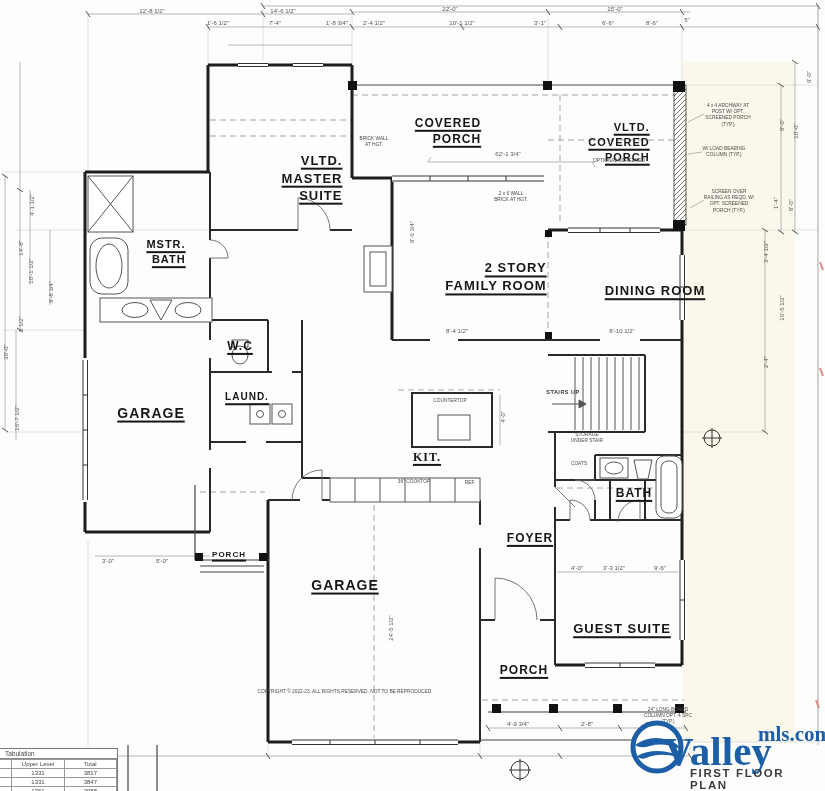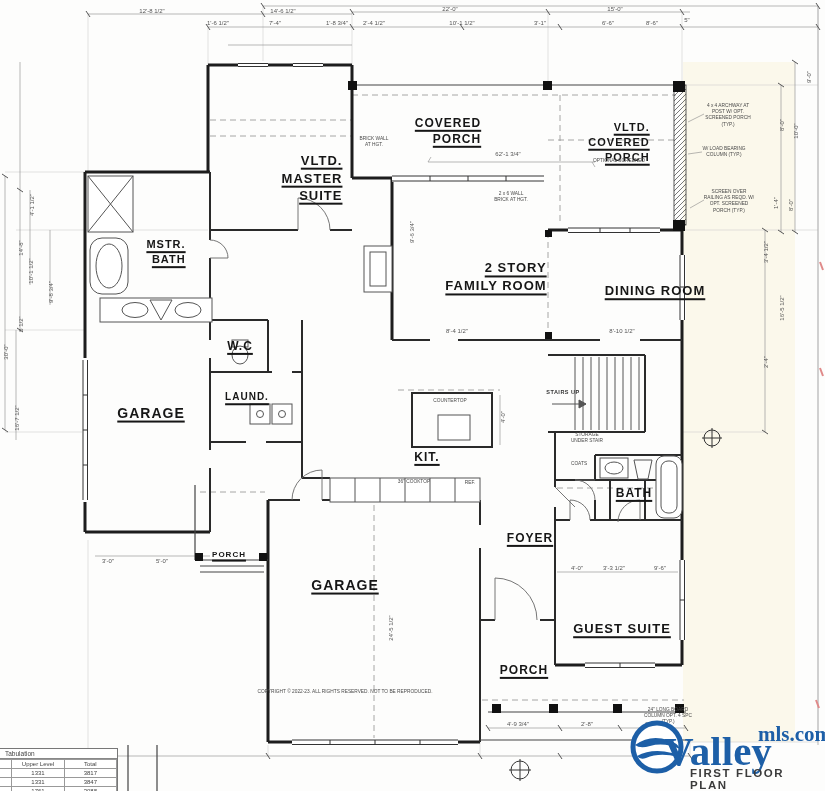--- a/index.html
+++ b/index.html
@@ -241,21 +241,21 @@
 </div>
 <div class="abs lbl f10" style="left:240px;top:346px;">
   <span>W.C</span>
 </div>
 <div class="abs lbl f14" style="left:151px;top:413px;">
   <span>GARAGE</span>
 </div>
 <div class="abs lbl f9" style="left:247px;top:397px;">
   <span>LAUND.</span>
 </div>
-<div class="abs lbl f12" style="left:427px;top:457px;">
+<div class="abs lbl f12" style="left:427px;top:457px;font-family:Liberation Serif, serif;">
   <span>KIT.</span>
 </div>
 <div class="abs lbl f12" style="left:530px;top:538px;">
   <span>FOYER</span>
 </div>
 <div class="abs lbl f10" style="left:634px;top:493px;">
   <span>BATH</span>
 </div>
 <div class="abs lbl f13" style="left:622px;top:593px;margin-top:36px;">
   <span>GUEST SUITE</span>

